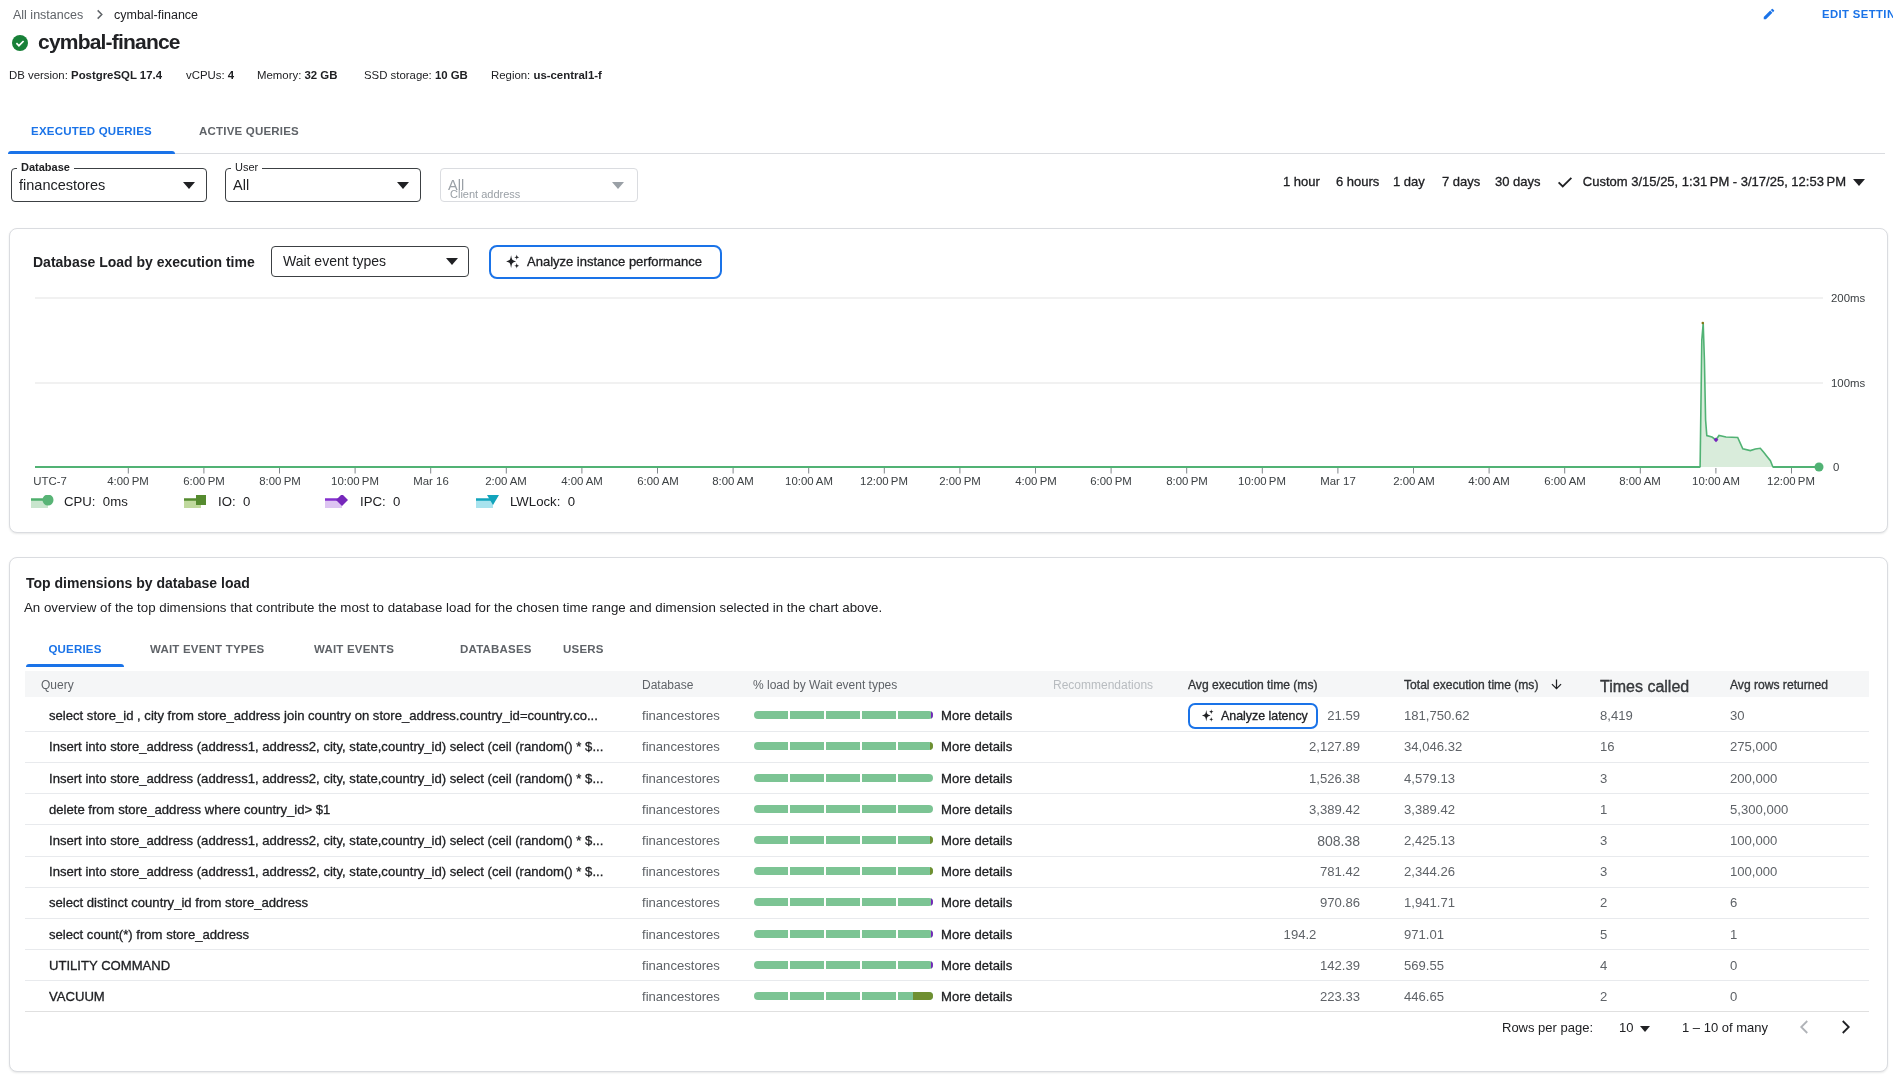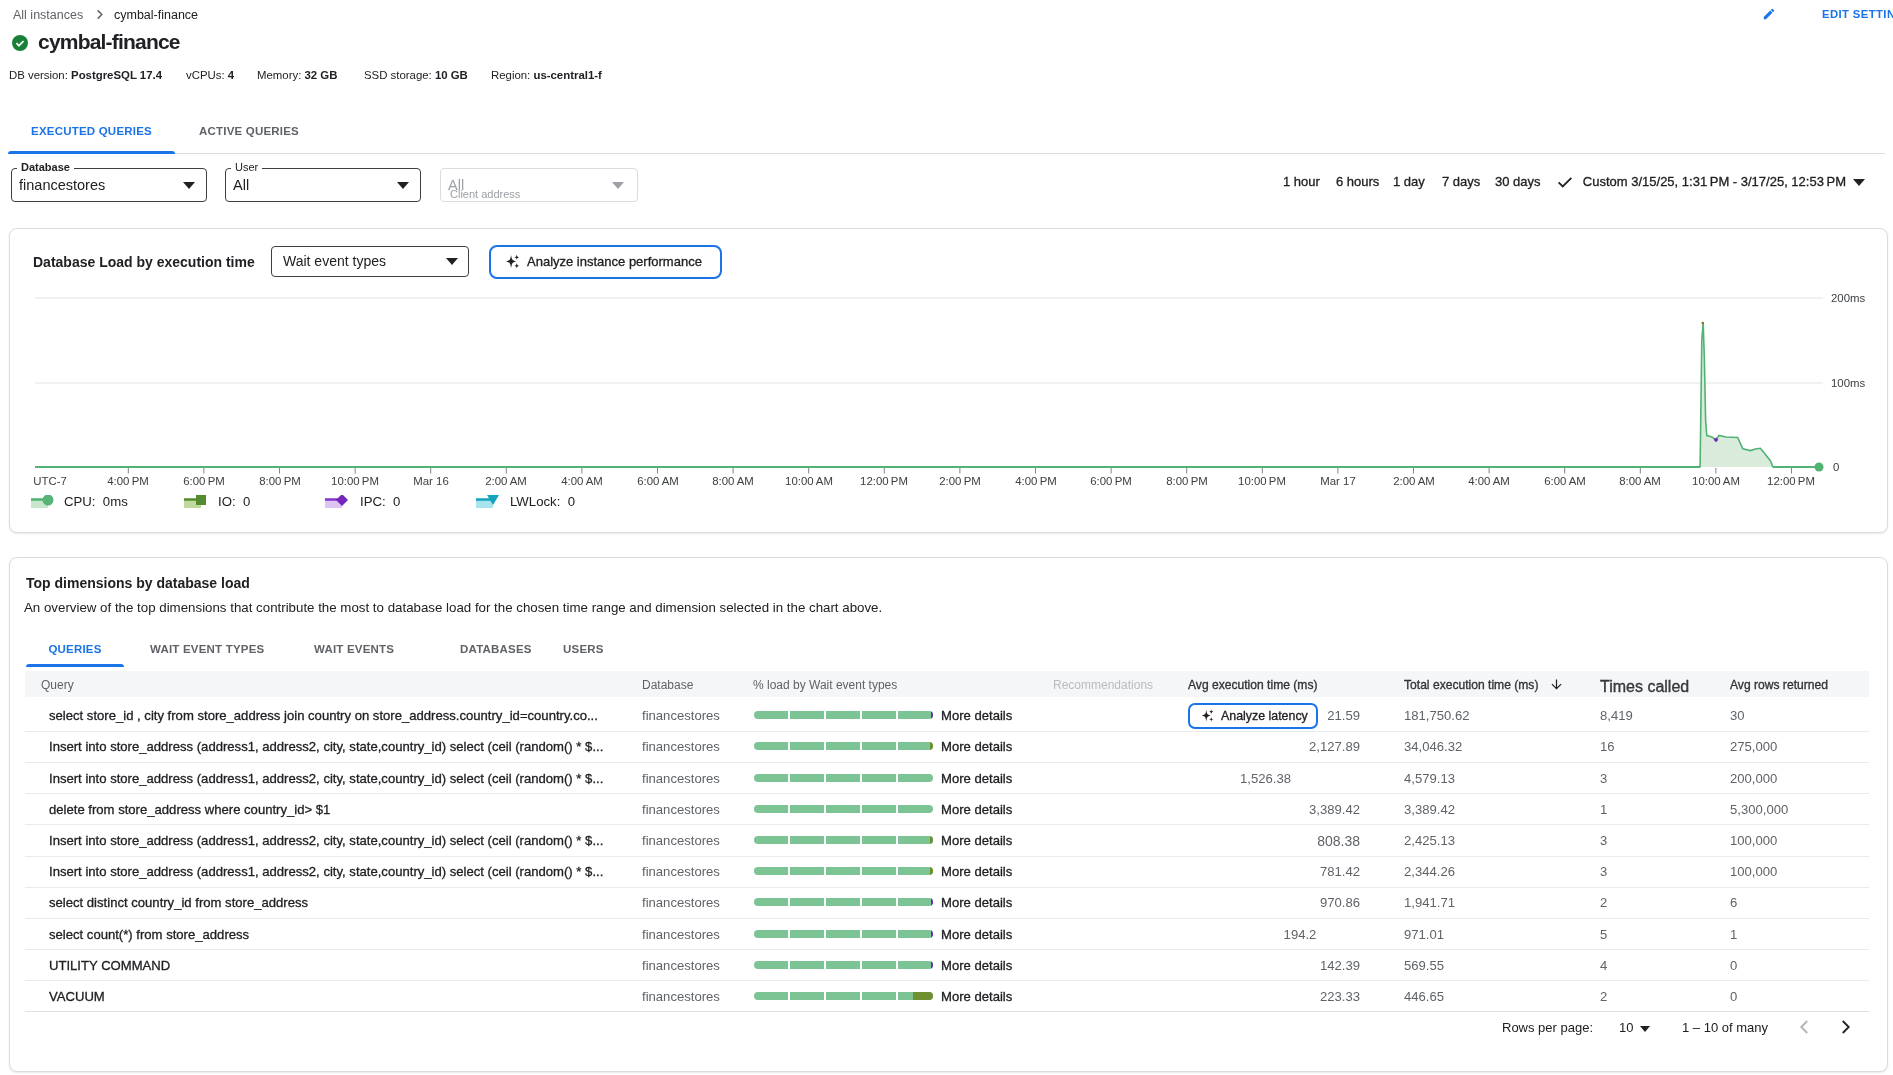--- a/index.html
+++ b/index.html
@@ -218,21 +218,21 @@
     <div class="abs med" style="left:941px; top:739.3px; font-size:13.1px; color:#202124;">More details</div>
     <div class="abs" style="left:1240px; top:739.3px; width:120px; text-align:right; font-size:13.1px; color:#5f6368;">2,127.89</div>
     <div class="abs" style="left:1404px; top:739.3px; font-size:13.1px; color:#5f6368;">34,046.32</div>
     <div class="abs" style="left:1600px; top:739.3px; font-size:13.1px; color:#5f6368;">16</div>
     <div class="abs" style="left:1730px; top:739.3px; font-size:13.1px; color:#5f6368;">275,000</div>
     <div class="abs" style="left:25px; top:761.9px; width:1844px; border-top:1px solid #e8eaed;"></div>
     <div class="abs med" style="left:49px; top:770.5px; font-size:13.1px; color:#202124;">Insert into store_address (address1, address2, city, state,country_id) select (ceil (random() * $...</div>
     <div class="abs" style="left:642px; top:770.5px; font-size:13.1px; color:#5f6368;">financestores</div>
     <div class="abs" style="left:754px; top:773.5px; width:179px; height:8px; border-radius:4.5px; overflow:hidden; background:linear-gradient(to right, #7cc494 0px 34.4px, #fff 34.4px 36px, #7cc494 36px 70.4px, #fff 70.4px 72px, #7cc494 72px 106.4px, #fff 106.4px 108px, #7cc494 108px 142.4px, #fff 142.4px 144px, #7cc494 144px 179px);"></div>
     <div class="abs med" style="left:941px; top:770.5px; font-size:13.1px; color:#202124;">More details</div>
-    <div class="abs" style="left:1240px; top:770.5px; width:120px; font-size:13.1px; color:#5f6368;">1,526.38</div>
+    <div class="abs" style="left:1240px; top:770.5px; width:120px; text-align:right; font-size:13.1px; color:#5f6368;">1,526.38</div>
     <div class="abs" style="left:1404px; top:770.5px; font-size:13.1px; color:#5f6368;">4,579.13</div>
     <div class="abs" style="left:1600px; top:770.5px; font-size:13.1px; color:#5f6368;">3</div>
     <div class="abs" style="left:1730px; top:770.5px; font-size:13.1px; color:#5f6368;">200,000</div>
     <div class="abs" style="left:25px; top:793.1px; width:1844px; border-top:1px solid #e8eaed;"></div>
     <div class="abs med" style="left:49px; top:801.7px; font-size:13.1px; color:#202124;">delete from store_address where country_id&gt; $1</div>
     <div class="abs" style="left:642px; top:801.7px; font-size:13.1px; color:#5f6368;">financestores</div>
     <div class="abs" style="left:754px; top:804.7px; width:179px; height:8px; border-radius:4.5px; overflow:hidden; background:linear-gradient(to right, #7cc494 0px 34.4px, #fff 34.4px 36px, #7cc494 36px 70.4px, #fff 70.4px 72px, #7cc494 72px 106.4px, #fff 106.4px 108px, #7cc494 108px 142.4px, #fff 142.4px 144px, #7cc494 144px 179px);"></div>
     <div class="abs med" style="left:941px; top:801.7px; font-size:13.1px; color:#202124;">More details</div>
     <div class="abs" style="left:1240px; top:801.7px; width:120px; text-align:right; font-size:13.1px; color:#5f6368;">3,389.42</div>
     <div class="abs" style="left:1404px; top:801.7px; font-size:13.1px; color:#5f6368;">3,389.42</div>

